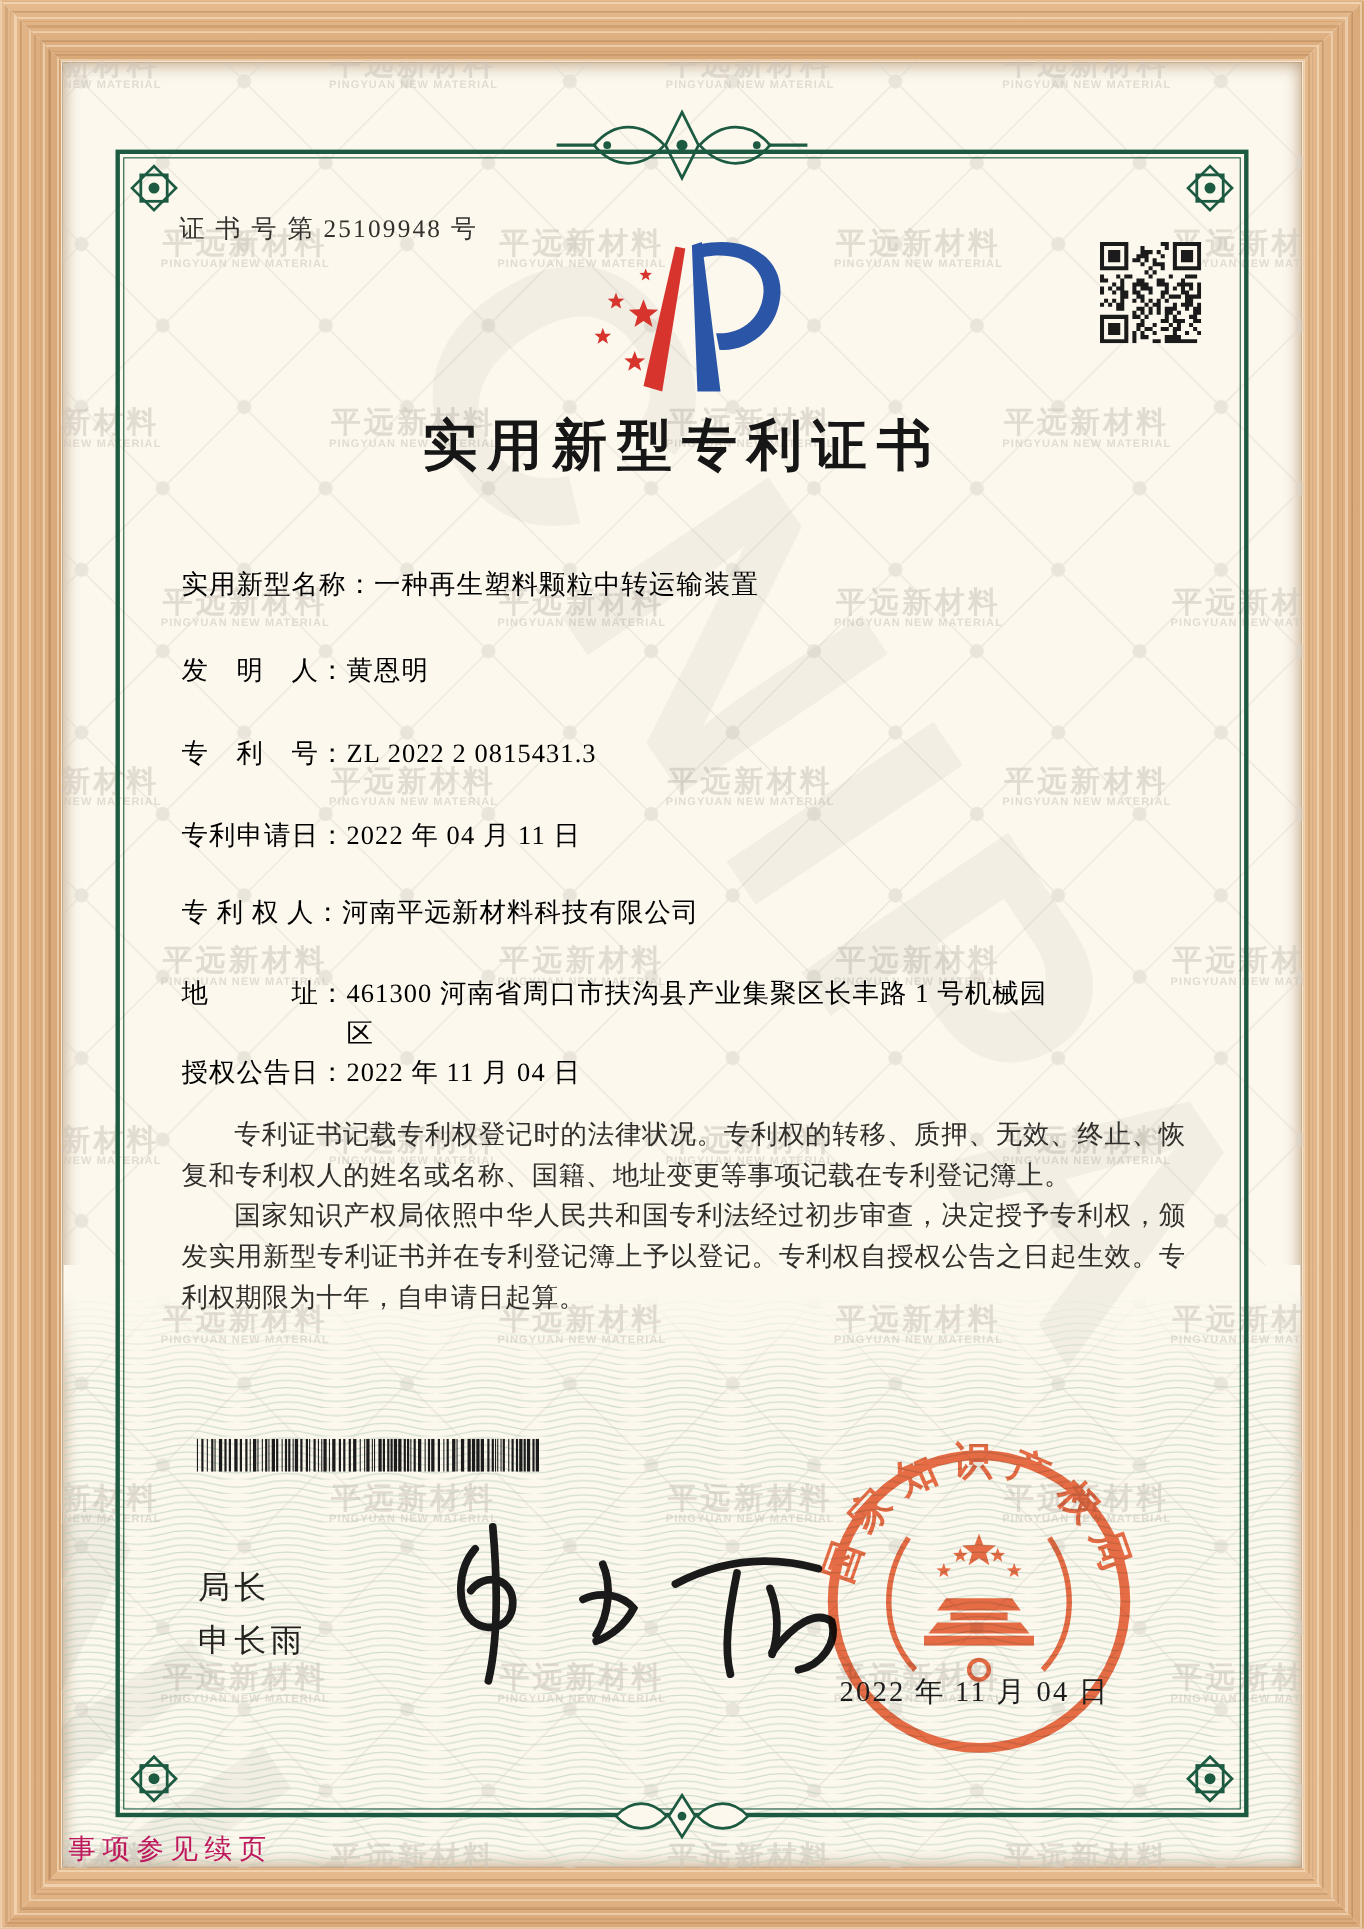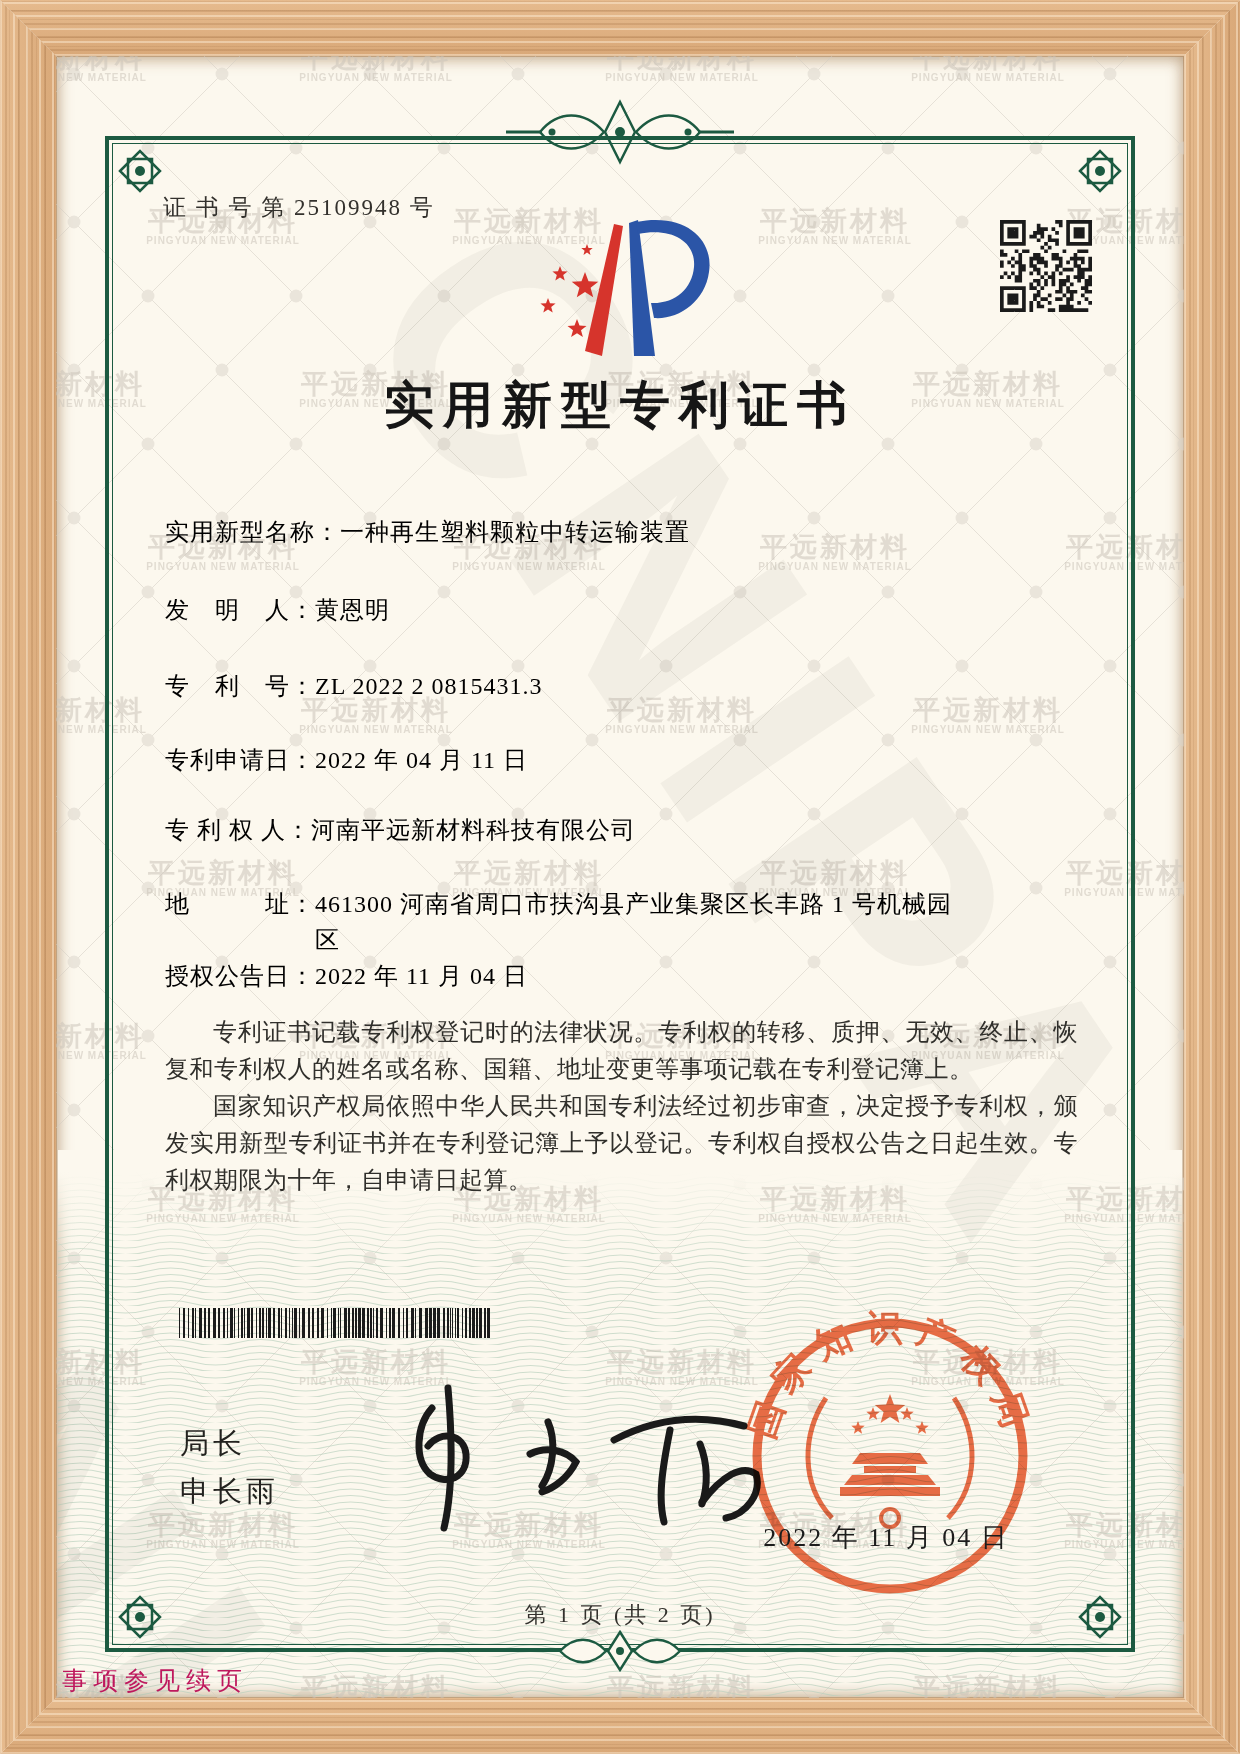--- a/index.html
+++ b/index.html
@@ -401,20 +401,19 @@
       <path d="M112 158 H188 L180 147 H120 Z"></path>
       <rect x="124" y="160" width="52" height="7"></rect>
       <path d="M104 179 H196 L188 169 H112 Z"></path>
       <rect x="100" y="181" width="100" height="9"></rect>
     </g>
     <path d="M86 92 C62 128 60 178 92 212 M214 92 C238 128 240 178 208 212" fill="none" stroke="#e8643c" stroke-width="5"></path>
     <circle cx="150" cy="212" r="9" fill="none" stroke="#e8643c" stroke-width="4"></circle>
   </svg>
   <div id="seal-date">2022 年 11 月 04 日</div>
 
-  <div id="page-info">第 1 页 (共 2 页)</div>
   <div id="footer-note">其他事项参见续页</div>
 
   <div class="wood wood-h" id="wood-top"></div>
   <div class="wood wood-h" id="wood-bottom"></div>
   <div class="wood wood-v" id="wood-left"></div>
   <div class="wood wood-v" id="wood-right"></div>
 </div>
 
 </body></html>

